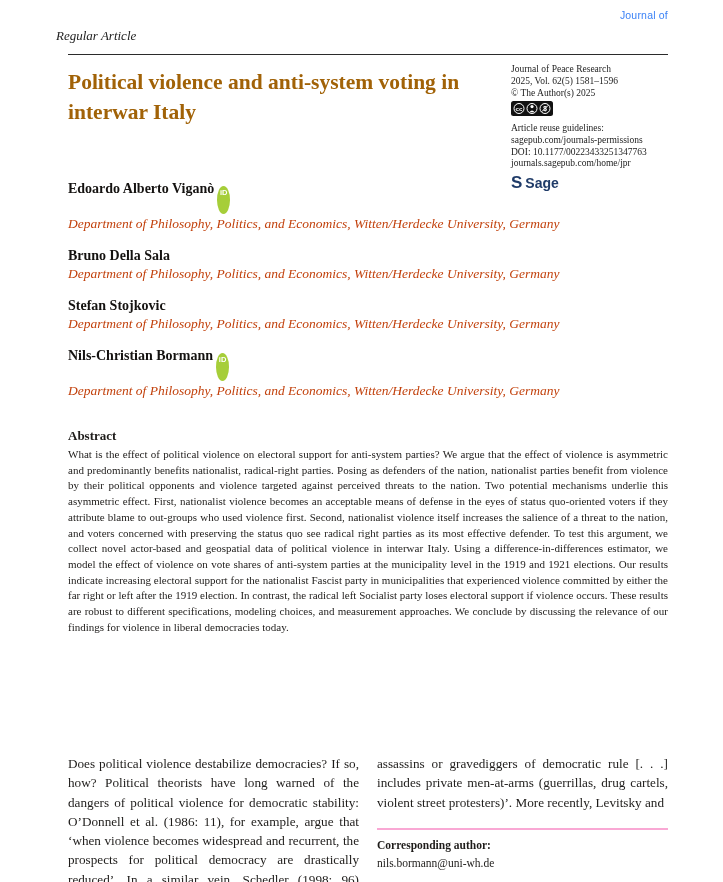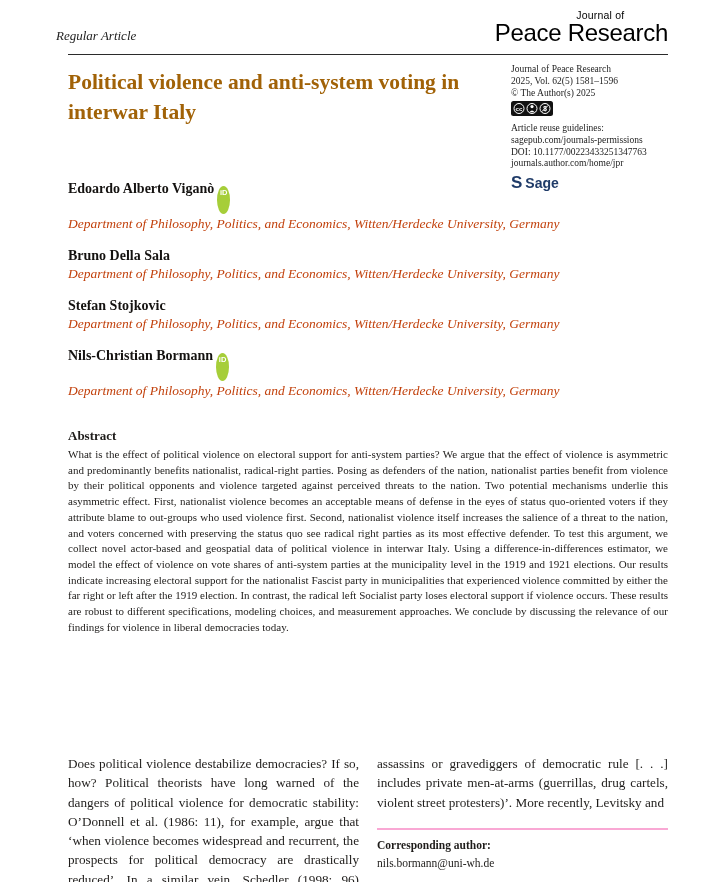--- a/index.html
+++ b/index.html
@@ -14,21 +14,21 @@
   }
 
   
   .article-type {
     position:absolute; left:56px; top:28px;
     font-style:italic; font-size:13px; color:#222;
   }
   .journal-logo {
     position:absolute; right:55px; top:9px;
     font-family:"Liberation Sans", sans-serif;
-    color:#000000; text-align:center;
+    color:#3b82f6; text-align:right;
   }
   .journal-logo .logo-top {
     display:block; font-size:10.5px; padding-left:38px; letter-spacing:0.2px;
   }
   .journal-logo .logo-name {
     display:block; font-size:24px; letter-spacing:-0.3px; line-height:1.0; font-weight:500;
   }
   .header-rule {
     position:absolute; left:68px; top:54px; width:600px;
     border-top:1.5px solid #2b2b2b;
@@ -91,21 +91,20 @@
   .footnote-email { font-size:11.5px; display:block; margin-top:1px; }
 </style>
 </head>
 <body>
 
 <div class="page">
 
   <span class="article-type">Regular Article</span>
   <div class="journal-logo">
     <span class="logo-top">Journal of</span>
-    <span class="logo-name">Peace Research</span>
   </div>
   <div class="header-rule"></div>
 
   <h1 class="title">Political violence and anti-system voting in interwar Italy</h1>
 
   <div class="meta">
     <span class="m-line">Journal of Peace Research</span>
     <span class="m-line">2025, Vol. 62(5) 1581–1596</span>
     <span class="m-line">© The Author(s) 2025</span>
     <span class="cc-badge">
@@ -117,21 +116,21 @@
         <circle cx="21" cy="5.6" r="1.6" fill="#ffffff"></circle>
         <path d="M18.4 11.2 q2.6 -3.4 5.2 0 z" fill="#ffffff"></path>
         <circle cx="34" cy="7.5" r="5" fill="none" stroke="#ffffff" stroke-width="1"></circle>
         <text x="34" y="9.9" font-family="Liberation Sans, sans-serif" font-size="6.6" font-weight="bold" fill="#ffffff" text-anchor="middle">$</text>
         <line x1="30.8" y1="10.7" x2="37.2" y2="4.3" stroke="#ffffff" stroke-width="1"></line>
       </svg>
     </span>
     <span class="m-line">Article reuse guidelines:</span>
     <span class="m-line">sagepub.com/journals-permissions</span>
     <span class="m-line">DOI: 10.1177/00223433251347763</span>
-    <span class="m-line">journals.author.com/home/jpr</span>
+    <span class="m-line">journals.sagepub.com/home/jpr</span>
     <span class="sage-logo">
       <span class="sage-s">S</span>
       <span class="sage-word">Sage</span>
     </span>
   </div>
 
   <div class="authors">
     <div class="author-block">
       <div class="author-name"><span>Edoardo Alberto Viganò</span><span class="orcid-icon">iD</span></div>
       <div class="affiliation">Department of Philosophy, Politics, and Economics, Witten/Herdecke University, Germany</div>

